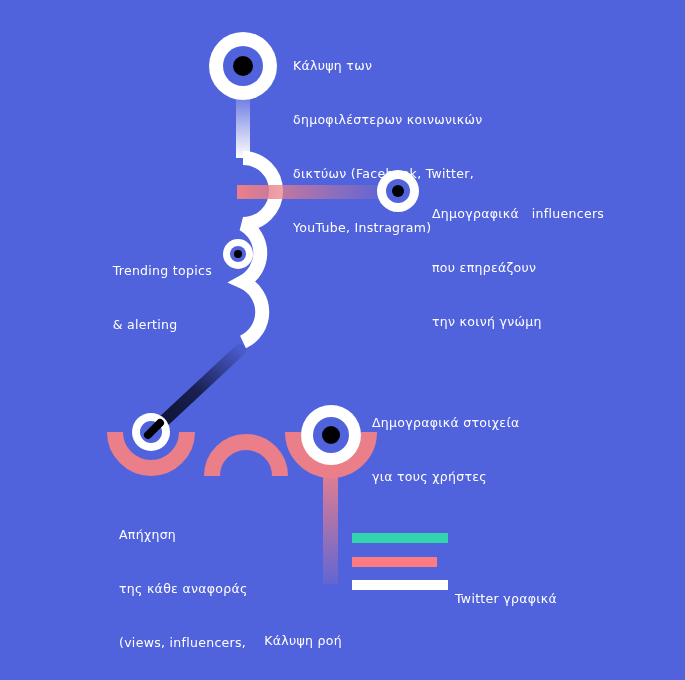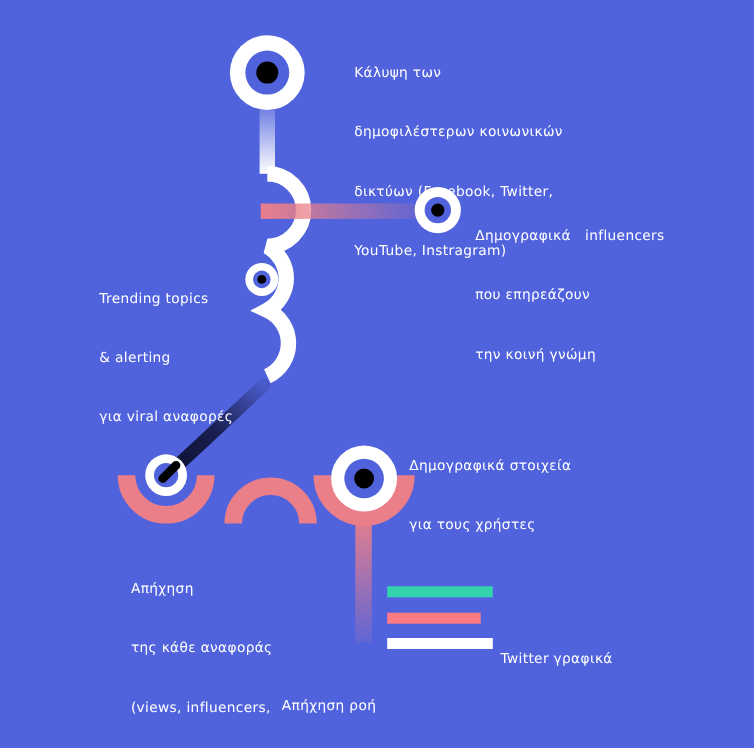--- a/index.html
+++ b/index.html
@@ -74,52 +74,51 @@
     <circle cx="331" cy="435" r="9" fill="#000000"></circle>
   </g>
 
   <g>
     <rect x="352" y="533" width="96" height="10" fill="#33d3ad"></rect>
     <rect x="352" y="557" width="85" height="10" fill="#ff7b84"></rect>
     <rect x="352" y="580" width="96" height="10" fill="#ffffff"></rect>
   </g>
 </svg>
 
-<div class="label" style="left:293px; top:21px;margin-left:29px;">
+<div class="label" style="left:293px; top:21px;">
   <span class="ln">Κάλυψη των</span>
   <span class="ln">δημοφιλέστερων κοινωνικών</span>
   <span class="ln">δικτύων (Facebook, Twitter,</span>
   <span class="ln">YouTube, Instragram)</span>
 </div>
 
 <div class="label" style="left:432px; top:169px;">
   <span class="ln">Δημογραφικά   influencers</span>
   <span class="ln">που επηρεάζουν</span>
   <span class="ln">την κοινή γνώμη</span>
 </div>
 
 <div class="label right" style="right:473px; top:226px;">
   <span class="ln">Trending topics</span>
   <span class="ln">&amp; alerting</span>
-  <span class="ln">για viral αναφορές</span>
 </div>
 
 <div class="label" style="left:372px; top:378px;">
   <span class="ln">Δημογραφικά στοιχεία</span>
   <span class="ln">για τους χρήστες</span>
 </div>
 
 <div class="label" style="left:119px; top:490px;">
   <span class="ln">Απήχηση</span>
   <span class="ln">της κάθε αναφοράς</span>
   <span class="ln">(views, influencers,</span>
   
 </div>
 
 <div class="label" style="left:455px; top:554px;">
   <span class="ln">Twitter γραφικά</span>
 </div>
 
 <div class="label right" style="right:343px; top:596px;">
-  <span class="ln">Απήχηση ροή</span>
+  <span class="ln">Κάλυψη ροή</span>
   
   
 </div>
 
 </body></html>

